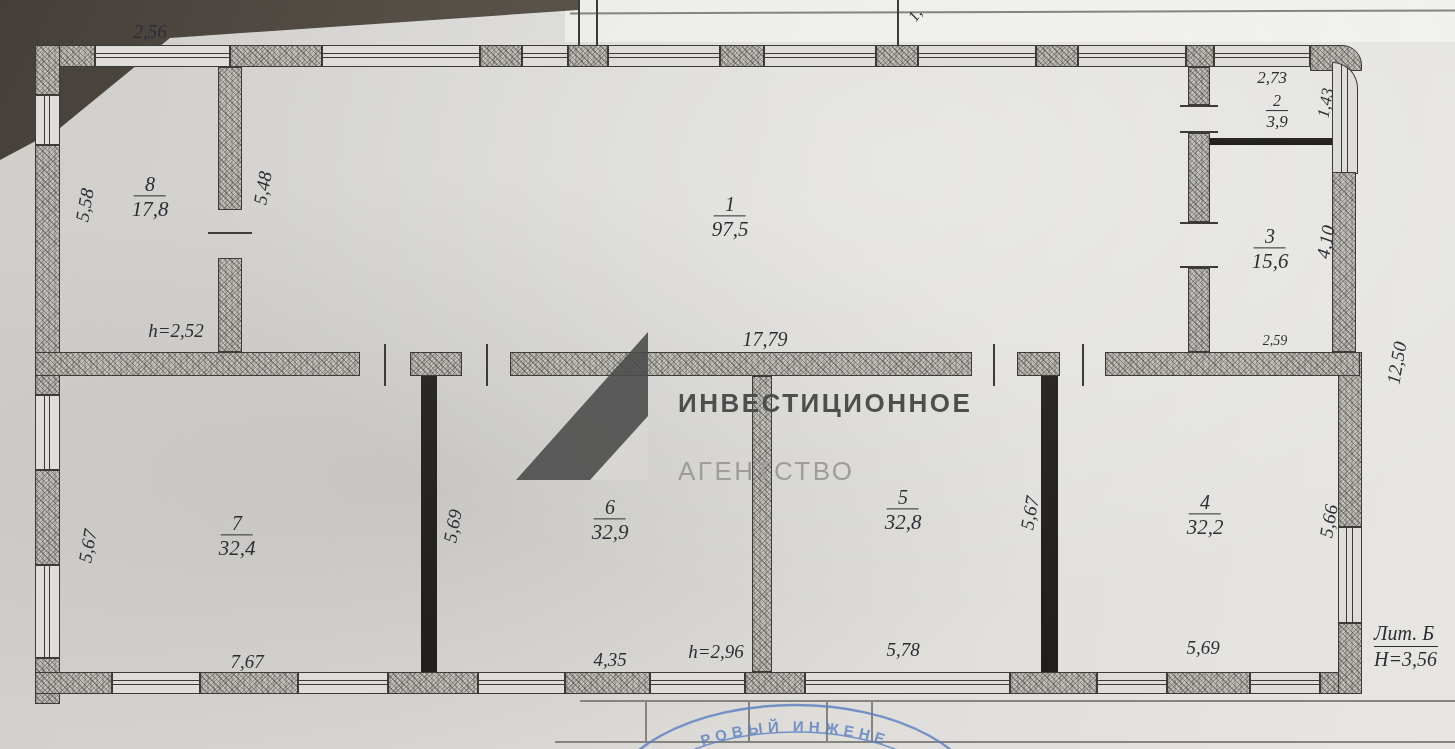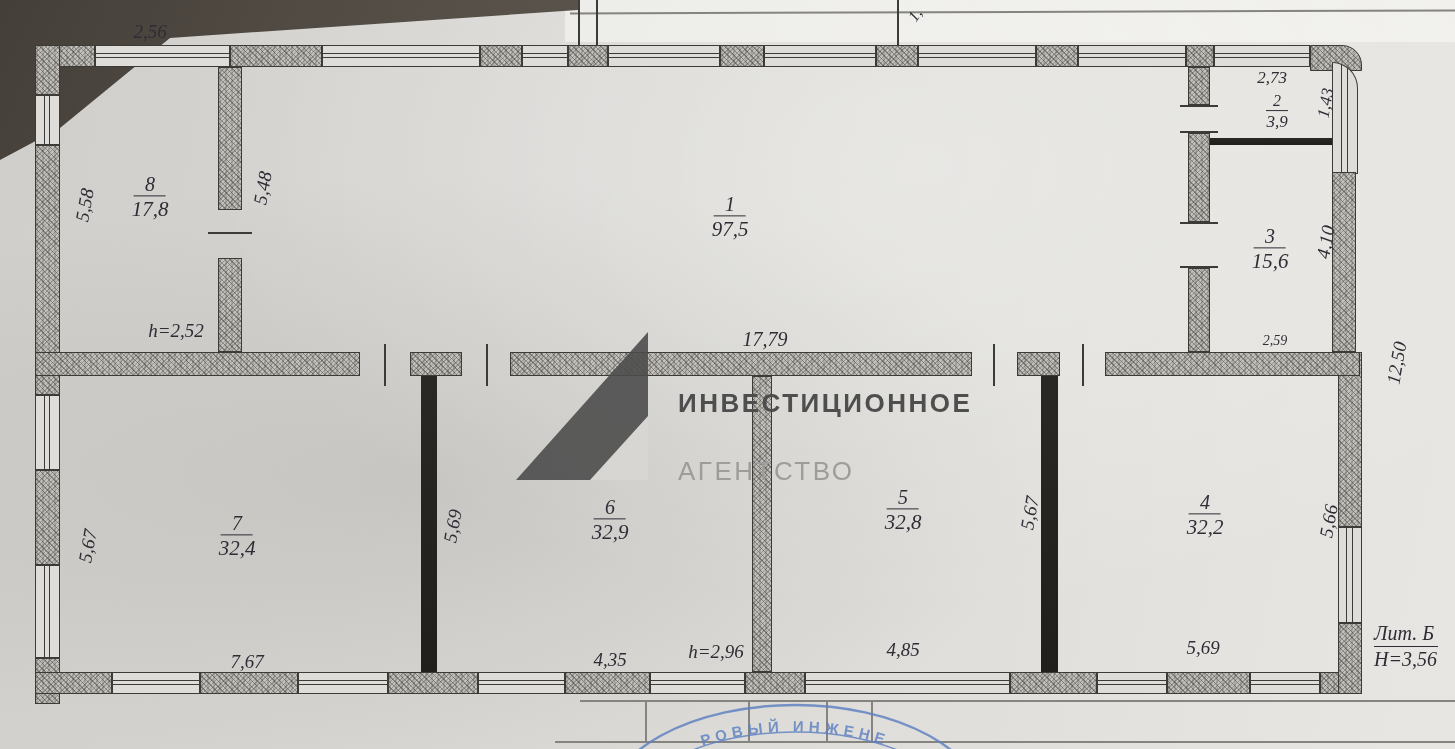--- a/index.html
+++ b/index.html
@@ -187,21 +187,21 @@
   <div class="dim" style="left:1272px;top:78px;font-size:17px;">2,73</div>
   <div class="dim rot" style="left:1326px;top:103px;font-size:17px;">1,43</div>
   <div class="dim rot" style="left:1326px;top:242px;">4,10</div>
   <div class="dim" style="left:1275px;top:341px;font-size:14px;font-style:italic;">2,59</div>
   <div class="dim rot" style="left:1397px;top:363px;">12,50</div>
   <div class="dim rot" style="left:88px;top:546px;">5,67</div>
   <div class="dim" style="left:247px;top:662px;">7,67</div>
   <div class="dim rot" style="left:453px;top:526px;">5,69</div>
   <div class="dim" style="left:610px;top:660px;">4,35</div>
   <div class="dim" style="left:716px;top:652px;">h=2,96</div>
-  <div class="dim" style="left:903px;top:650px;">4,85</div>
+  <div class="dim" style="left:903px;top:650px;">5,78</div>
   <div class="dim rot" style="left:1030px;top:513px;">5,67</div>
   <div class="dim" style="left:1203px;top:648px;">5,69</div>
   <div class="dim rot" style="left:1329px;top:521px;">5,66</div>
 
   <div class="lit">
     <span class="l1">Лит. Б</span>
     <span class="l2">Н=3,56</span>
   </div>
 
   <svg class="abs" style="left:514px;top:330px;z-index:6;" width="136" height="150" viewBox="0 0 136 150">

